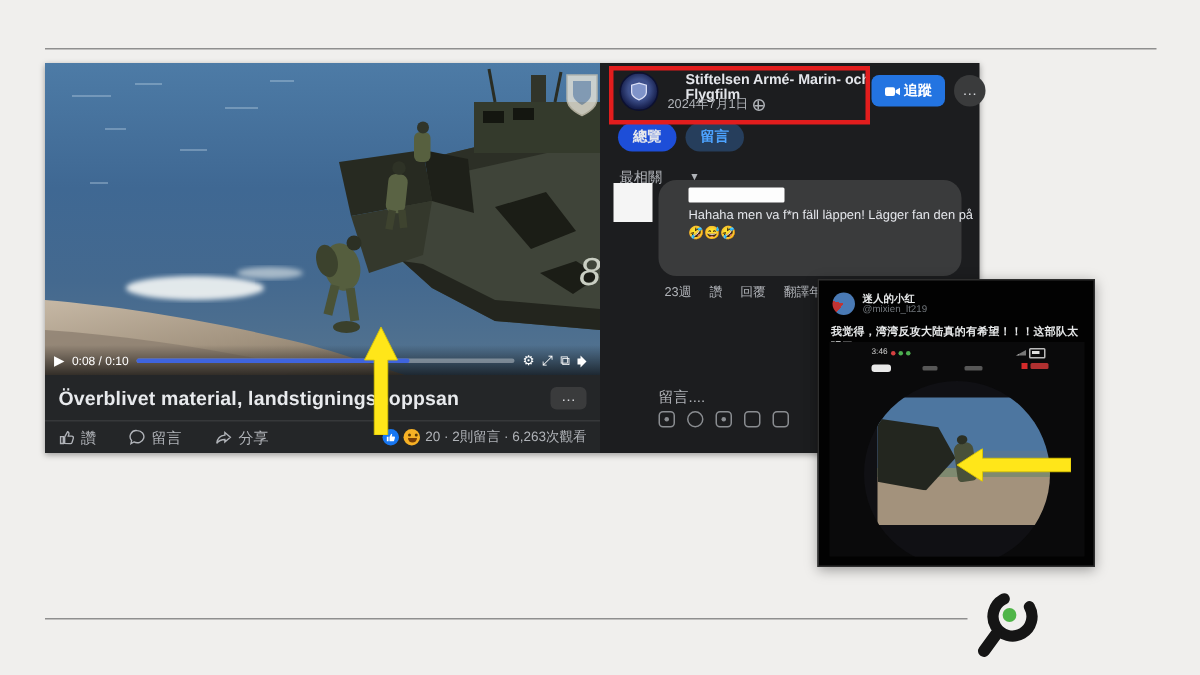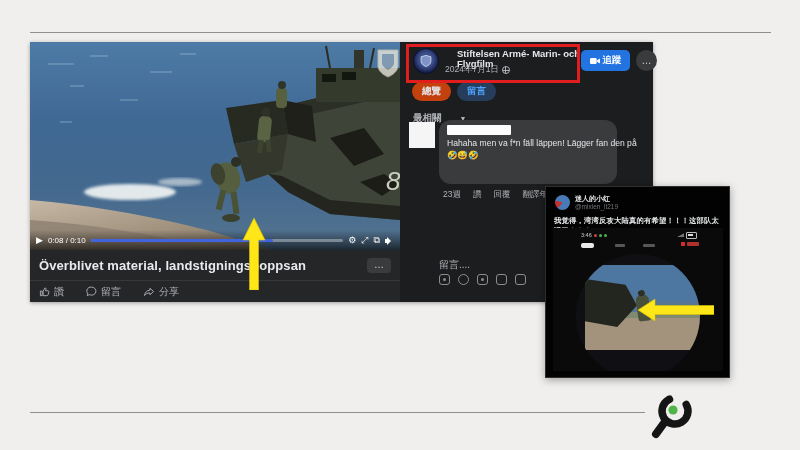--- a/index.html
+++ b/index.html
@@ -51,27 +51,27 @@
   #fb-date{position:absolute;left:40px;top:22px;color:#b0b3b8;font-size:8.5px;display:flex;align-items:center;gap:3px;}
   .globe{width:8px;height:8px;border-radius:50%;border:1px solid #b0b3b8;box-sizing:border-box;position:relative;overflow:hidden;}
   .globe:before{content:"";position:absolute;left:2.5px;top:-1px;width:1px;height:10px;background:#b0b3b8;transform:rotate(0deg);}
   .globe:after{content:"";position:absolute;left:-1px;top:2.5px;width:10px;height:1px;background:#b0b3b8;}
   #follow-btn{position:absolute;left:176px;top:8px;width:49px;height:21px;background:#2374e1;border-radius:5px;
               display:flex;align-items:center;justify-content:center;gap:3px;color:#fff;font-size:9.5px;font-weight:bold;}
   #header-more{position:absolute;left:231px;top:8px;width:21px;height:21px;border-radius:50%;background:#3a3b3c;
                color:#d4d6da;font-size:10px;display:flex;align-items:center;justify-content:center;}
   .tab-pill{position:absolute;top:40px;height:19px;border-radius:10px;display:flex;align-items:center;justify-content:center;
             font-size:9.5px;font-weight:bold;padding:0 10px;}
-  #tab-overview{left:7px;background:#c2410c;color:#e4e6eb;}
+  #tab-overview{left:7px;background:#1d4ed8;color:#e4e6eb;}
   #tab-comments{left:52px;background:#263e5c;color:#4da3ff;}
-  #sort-row{position:absolute;left:8px;top:70px;color:#b0b3b8;font-size:9.5px;font-weight:bold;display:flex;gap:18px;align-items:center;text-align:right;}
+  #sort-row{position:absolute;left:8px;top:70px;color:#b0b3b8;font-size:9.5px;font-weight:normal;display:flex;gap:18px;align-items:center;text-align:right;}
   #sort-row .caret{font-size:7px;}
   #comment-avatar{position:absolute;left:4px;top:80px;width:26px;height:26px;background:#f5f5f5;}
-  #comment-bubble{position:absolute;left:34px;top:78px;width:178px;height:64px;background:#3a3b3c;border-radius:12px;
-                  padding:5px 8px;box-sizing:border-box;}
+  #comment-bubble{position:absolute;left:34px;top:78px;width:202px;height:64px;background:#3a3b3c;border-radius:12px;
+                  padding:5px 20px;box-sizing:border-box;}
   #comment-name-redact{width:64px;height:10px;background:#fdfdfd;border-radius:1px;margin-bottom:3px;}
   .comment-line{color:#e4e6eb;font-size:8.6px;line-height:1.35;white-space:nowrap;}
   #comment-meta{position:absolute;left:38px;top:147px;display:flex;gap:12px;color:#b0b3b8;font-size:8.5px;font-weight:normal;}
   #comment-input-label{position:absolute;left:34px;top:216px;color:#b0b3b8;font-size:10px;}
   #composer-icons{position:absolute;left:34px;top:232px;display:flex;gap:8px;}
   .cicon{width:11px;height:11px;border:1.2px solid #8a8d91;border-radius:3px;box-sizing:border-box;position:relative;}
   .cicon.round{border-radius:50%;}
   .cicon .dot{position:absolute;left:3px;top:3px;width:3px;height:3px;border-radius:50%;background:#8a8d91;}
   
   #main-arrow{position:absolute;left:212px;top:176px;z-index:5;}
@@ -220,20 +220,29 @@
           <path d="M6 1.2 a4.8 4.4 0 1 1 -2.4 8.2 L1.4 10.6 l.5 -2.2 A4.4 4.4 0 0 1 6 1.2 Z" fill="none" stroke="#b0b3b8" stroke-width="1"></path>
         </svg>
       <span>留言</span>
     </span>
     <span class="action-btn">
       <svg width="12" height="11" viewBox="0 0 13 12">
           <path d="M7.5 2.5 L11.5 6 L7.5 9.5 V7.6 C4.5 7.6 2.8 8.7 1.6 10.4 C2 7 4.3 4.8 7.5 4.5 Z" fill="none" stroke="#b0b3b8" stroke-width="1"></path>
         </svg>
       <span>分享</span>
     </span>
+    <span id="stats">
+      <span class="badge like">
+        <svg width="7" height="7" viewBox="0 0 12 12">
+            <path d="M1.5 5.5h2v5h-2z M4.5 10.5V5.8L6.6 2c.9.2 1.2 1 .9 1.9L7.1 5.2h2.6c.8 0 1.3.7 1.1 1.4l-.9 3c-.2.6-.7 1-1.3 1Z" fill="#fff"></path>
+          </svg>
+      </span>
+      <span class="badge haha"></span>
+      <span>20 · 2則留言 · 6,263次觀看</span>
+    </span>
   </div>
 
   <div id="fb-right">
     <div id="red-box"></div>
     <div id="fb-avatar">
       <svg width="14" height="14" viewBox="0 0 20 20">
           <path d="M10 2 l7 2 v7 c0 4 -7 7 -7 7 s-7 -3 -7 -7 V4 Z" fill="#7f93c9" stroke="#d9def5" stroke-width="1.2"></path>
         </svg>
     </div>
     <div id="fb-name">Stiftelsen Armé- Marin- och Flygfilm</div>

